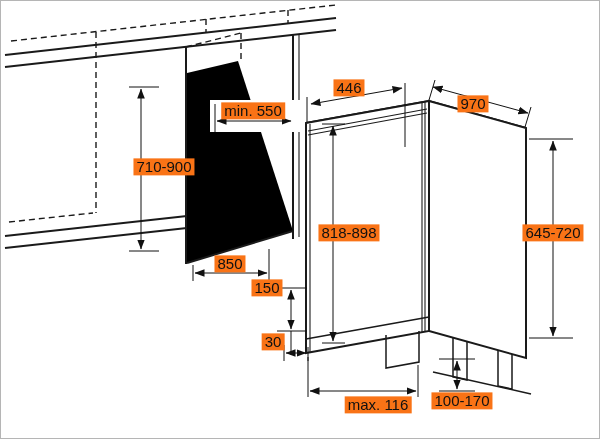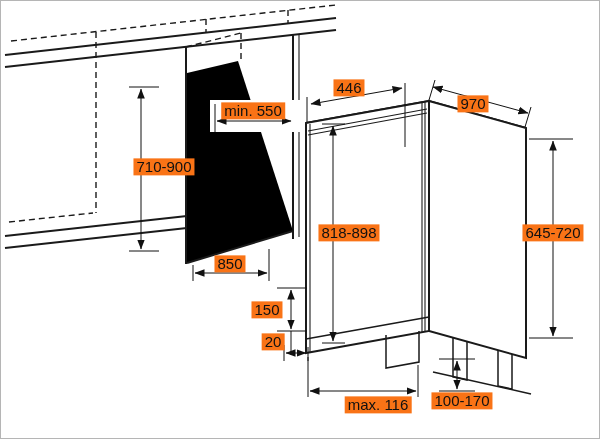--- a/index.html
+++ b/index.html
@@ -126,18 +126,18 @@
     </g>
   </svg>
 
   <div class="dim-label" style="left:252px; top:110px;">min. 550</div>
   <div class="dim-label" style="left:163px; top:166px;">710-900</div>
   <div class="dim-label" style="left:229px; top:263px;">850</div>
   <div class="dim-label" style="left:348px; top:87px;">446</div>
   <div class="dim-label" style="left:472px; top:103px;">970</div>
   <div class="dim-label" style="left:348px; top:232px;">818-898</div>
   <div class="dim-label" style="left:552px; top:232px;">645-720</div>
-  <div class="dim-label" style="left:266px; top:309px;text-align:right;">150</div>
-  <div class="dim-label" style="left:272px; top:341px;">20</div>
+  <div class="dim-label" style="left:266px; top:287px;text-align:right;">150</div>
+  <div class="dim-label" style="left:272px; top:341px;">30</div>
   <div class="dim-label" style="left:377px; top:404px;">max. 116</div>
   <div class="dim-label" style="left:461px; top:400px;">100-170</div>
 
 </div>
 
 </body></html>

